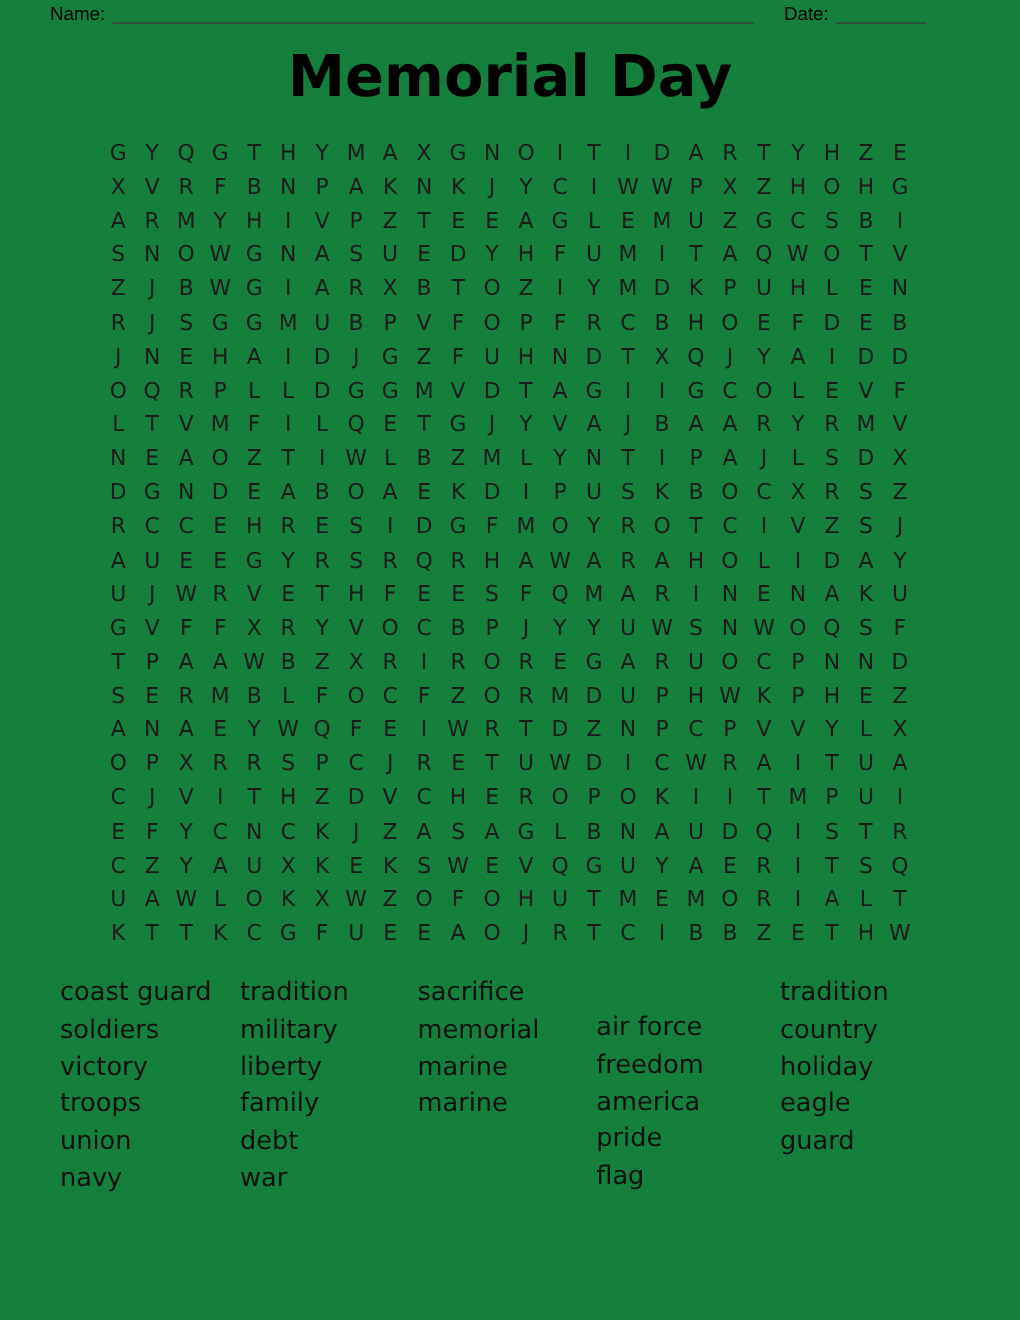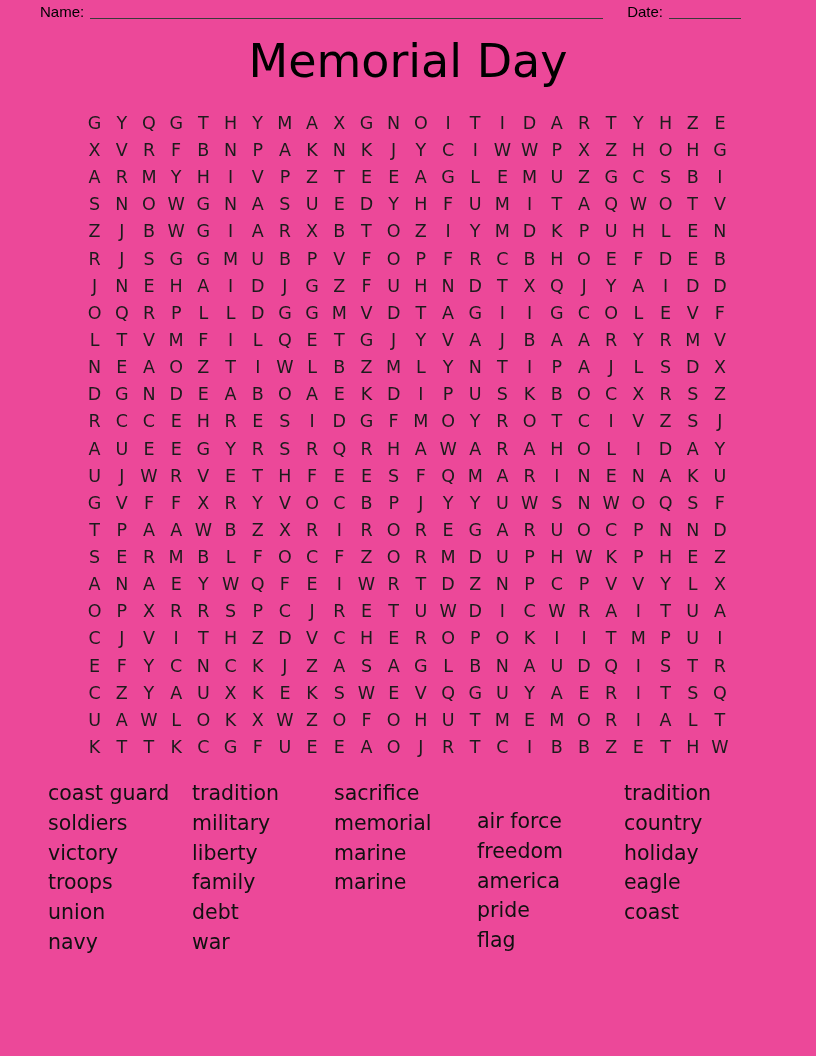--- a/index.html
+++ b/index.html
@@ -6,21 +6,21 @@
   html, body { background: #ffffff; }
   body {
     width: 816px; height: 1056px;
     font-family: "DejaVu Sans", sans-serif;
     color: #1a1a1a;
     overflow: hidden;
   }
   .page {
     position: relative;
     width: 816px; height: 1056px;
-    background: #ec4899;
+    background: #15803d;
   }
 
   
   .header-row {
     position: absolute;
     top: 2px; left: 40px; right: 75px;
     display: flex;
     align-items: flex-end;
     font-family: "Liberation Sans", sans-serif;
     font-size: 15px;
@@ -38,21 +38,21 @@
     flex: 0 0 72px;
     margin-right: 0;
   }
 
   
   .title {
     position: absolute;
     top: 34px; left: 0; right: 0;
     text-align: center;
     font-size: 46px;
-    font-weight: 400;
+    font-weight: 700;
     letter-spacing: 0px;
     color: #000000;
   }
 
   
   .grid {
     position: absolute;
     left: 81px; top: 110px;
     display: grid;
     grid-template-columns: repeat(24, 27.2px);
@@ -705,17 +705,17 @@
         <div class="word">freedom</div>
         <div class="word">america</div>
         <div class="word">pride</div>
         <div class="word">flag</div>
       </div>
       <div class="word-col">
         <div class="word">tradition</div>
         <div class="word">country</div>
         <div class="word">holiday</div>
         <div class="word">eagle</div>
-        <div class="word">coast</div>
+        <div class="word">guard</div>
       </div>
     </div>
 
 </div>
 
 </body></html>

